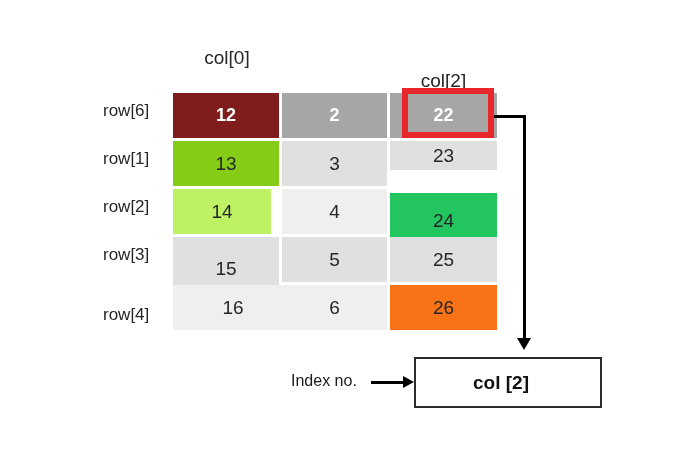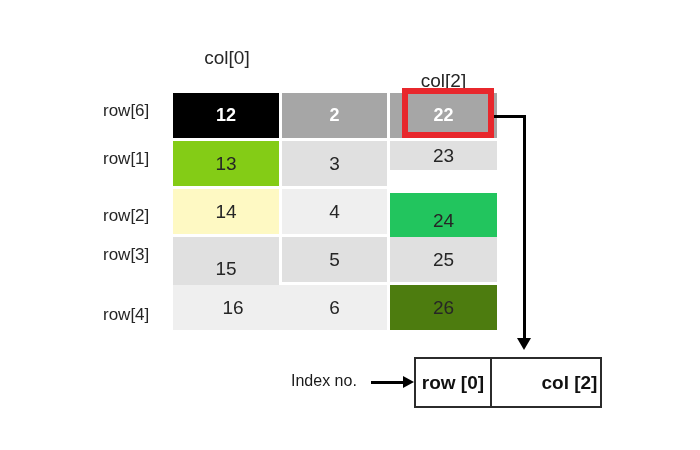--- a/index.html
+++ b/index.html
@@ -131,52 +131,51 @@
 </head>
 <body>
 
 <div id="stage">
 
   <div class="col-header" style="left:173px; top:47px; width:108px;text-align:center;">col[0]</div>
   <div class="col-header" style="left:390px; top:38px; width:107px;margin-top:32px;">col[2]</div>
 
   <div class="row-label" style="left:103px; top:101px;">row[6]</div>
   <div class="row-label" style="left:103px; top:149px;">row[1]</div>
-  <div class="row-label" style="left:103px; top:197px;margin-top:9px;">row[2]</div>
+  <div class="row-label" style="left:103px; top:197px;">row[2]</div>
   <div class="row-label" style="left:103px; top:245px;">row[3]</div>
   <div class="row-label" style="left:103px; top:293px;margin-top:12px;">row[4]</div>
 
-  <div class="cell highlighted-row" style="left:173px; top:93px; width:106px; height:45px; background:#000000;">12</div>
+  <div class="cell highlighted-row" style="left:173px; top:93px; width:106px; height:45px; background:#7f1d1d;">12</div>
   <div class="cell highlighted-row" style="left:282px; top:93px; width:105px; height:45px; background:#a6a6a6;">2</div>
   <div class="cell highlighted-row" style="left:390px; top:93px; width:107px; height:45px; background:#a6a6a6;">22</div>
 
   <div class="cell" style="left:173px; top:141px; width:106px; height:45px; background:#84cc16;">13</div>
   <div class="cell" style="left:282px; top:141px; width:105px; height:45px; background:#e0e0e0;">3</div>
   <div class="cell" style="left:390px; top:141px; width:107px; height:29px; background:#e0e0e0;">23</div>
 
-  <div class="cell" style="left:173px; top:189px; width:106px; height:45px; background:#fef9c3;">14</div>
+  <div class="cell" style="left:173px; top:189px; width:98px; height:45px; background:#bef264;">14</div>
   <div class="cell" style="left:282px; top:189px; width:105px; height:45px; background:#efefef;">4</div>
   <div class="cell" style="left:390px; top:193px; width:107px; height:55px; background:#22c55e;">24</div>
 
   <div class="cell" style="left:173px; top:237px; width:106px; height:63px; background:#e0e0e0;">15</div>
   <div class="cell" style="left:282px; top:237px; width:105px; height:45px; background:#e0e0e0;">5</div>
   <div class="cell" style="left:390px; top:237px; width:107px; height:45px; background:#e0e0e0;">25</div>
 
   <div class="cell" style="left:173px; top:285px; width:120px; height:45px; background:#efefef;">16</div>
   <div class="cell" style="left:282px; top:285px; width:105px; height:45px; background:#efefef;">6</div>
-  <div class="cell" style="left:390px; top:285px; width:107px; height:45px; background:#4d7c0f;">26</div>
+  <div class="cell" style="left:390px; top:285px; width:107px; height:45px; background:#f97316;">26</div>
 
   <div id="selection-box" style="left:402px; top:88px; width:92px; height:50px;"></div>
 
   <div class="conn-line" style="left:494px; top:115px; width:32px; height:3px;"></div>
   <div class="conn-line" style="left:523px; top:115px; width:3px; height:225px;"></div>
   <div id="arrow-head-down" style="left:517px; top:338px;"></div>
 
   <div id="index-label" style="left:291px; top:370px;">Index no.</div>
   <div id="index-arrow-shaft" style="left:371px; top:381px; width:35px; height:3px;"></div>
   <div id="index-arrow-head" style="left:403px; top:376px;"></div>
 
   <div id="index-box" style="left:414px; top:357px; width:188px; height:51px;">
-    <div class="index-box-cell" id="index-box-cell-row">row [0]</div>
     <div class="index-box-cell" id="index-box-cell-col">col [2]</div>
   </div>
 
 </div>
 
 </body></html>

